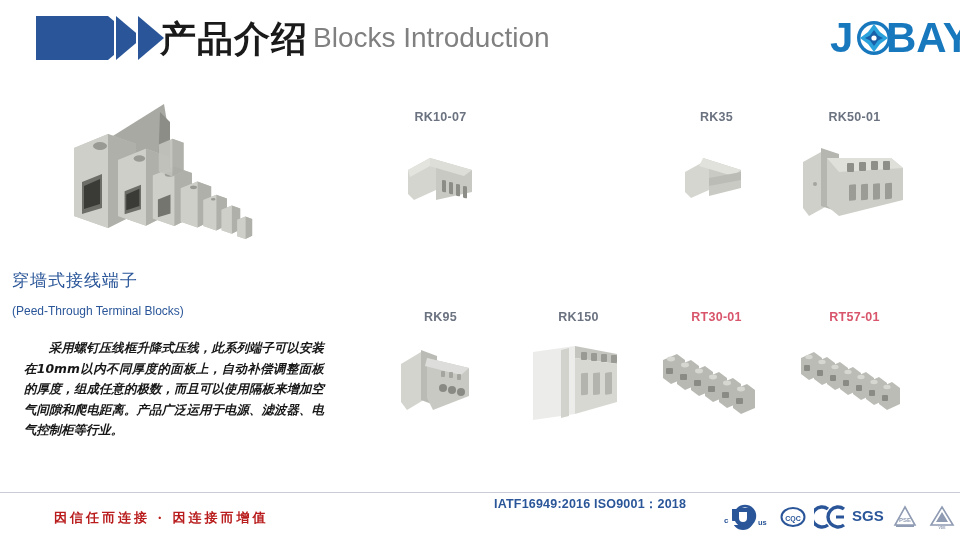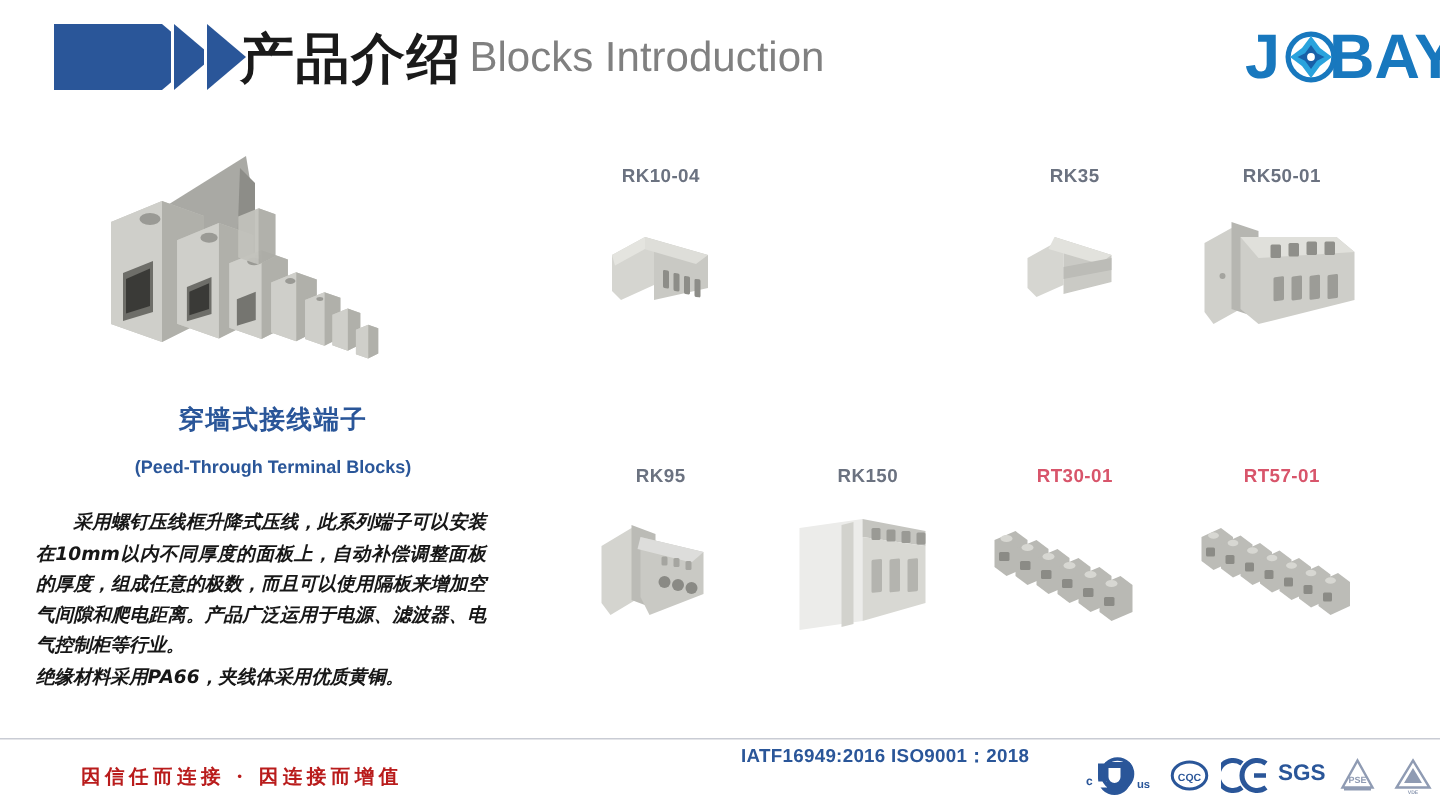--- a/index.html
+++ b/index.html
@@ -32,22 +32,22 @@
       font-family:"Liberation Sans",sans-serif;}
 
   
   .logo{position:absolute;right:16px;top:12px;width:150px;height:52px;}
   .logo svg{display:block;}
 
   
   .hero-img{position:absolute;left:52px;top:82px;width:290px;height:185px;}
   .hero-img svg{display:block;}
 
-  .prod-title{position:absolute;left:12px;top:270px;width:340px;text-align:center;
-      color:#2a5699;font-weight:bold;line-height:1.25;}
+  .prod-title{position:absolute;left:12px;top:270px;width:340px;
+      color:#2a5699;font-weight:normal;line-height:1.25;}
   .prod-title .cn{font-size:17px;font-family:"DejaVu Sans","Liberation Sans",sans-serif;
       letter-spacing:1px;display:block;}
   .prod-title .en{font-size:12px;font-family:"Liberation Sans",sans-serif;display:block;
       margin-top:13px;}
 
   .prod-desc{position:absolute;left:24px;top:338px;width:300px;
       font-size:12.4px;line-height:20.5px;color:#171717;font-weight:bold;
       font-family:"DejaVu Sans","Liberation Sans",sans-serif;text-align:justify;}
   .prod-desc p{margin:0;text-indent:2em;font-style:italic;}
   .prod-desc p.noind{text-indent:0;}
@@ -177,27 +177,26 @@
     </svg>
   </div>
 
   <div class="prod-title">
     <span class="cn">穿墙式接线端子</span>
     <span class="en">(Peed-Through Terminal Blocks)</span>
   </div>
 
   <div class="prod-desc">
     <p>采用螺钉压线框升降式压线，此系列端子可以安装在10mm以内不同厚度的面板上，自动补偿调整面板的厚度，组成任意的极数，而且可以使用隔板来增加空气间隙和爬电距离。产品广泛运用于电源、滤波器、电气控制柜等行业。</p>
-    <p class="noind">绝缘材料采用PA66，夹线体采用优质黄铜。</p>
   </div>
 
   <div class="grid">
 
     <div class="cell" style="left:0px;top:0px;">
-      <div class="lbl">RK10-04</div>
+      <div class="lbl">RK10-07</div>
       <div class="pic">
         <svg width="110" height="80" viewBox="0 0 110 80" aria-hidden="true">
           <path d="M22 34 L44 22 L50 26 L50 54 L28 64 L22 58 Z" fill="#d5d5d0"></path>
           <path d="M44 22 L86 34 L86 56 L50 64 L50 26 Z" fill="#c9c9c4"></path>
           <path d="M44 22 L86 34 L78 40 L40 29 Z" fill="#dedeD9"></path>
           <g fill="#8d8d88">
             <rect x="56" y="36" width="4" height="12" rx="1" transform="skewY(8)"></rect>
             <rect x="63" y="37" width="4" height="12" rx="1" transform="skewY(8)"></rect>
             <rect x="70" y="38" width="4" height="12" rx="1" transform="skewY(8)"></rect>
             <rect x="77" y="39" width="4" height="12" rx="1" transform="skewY(8)"></rect>

